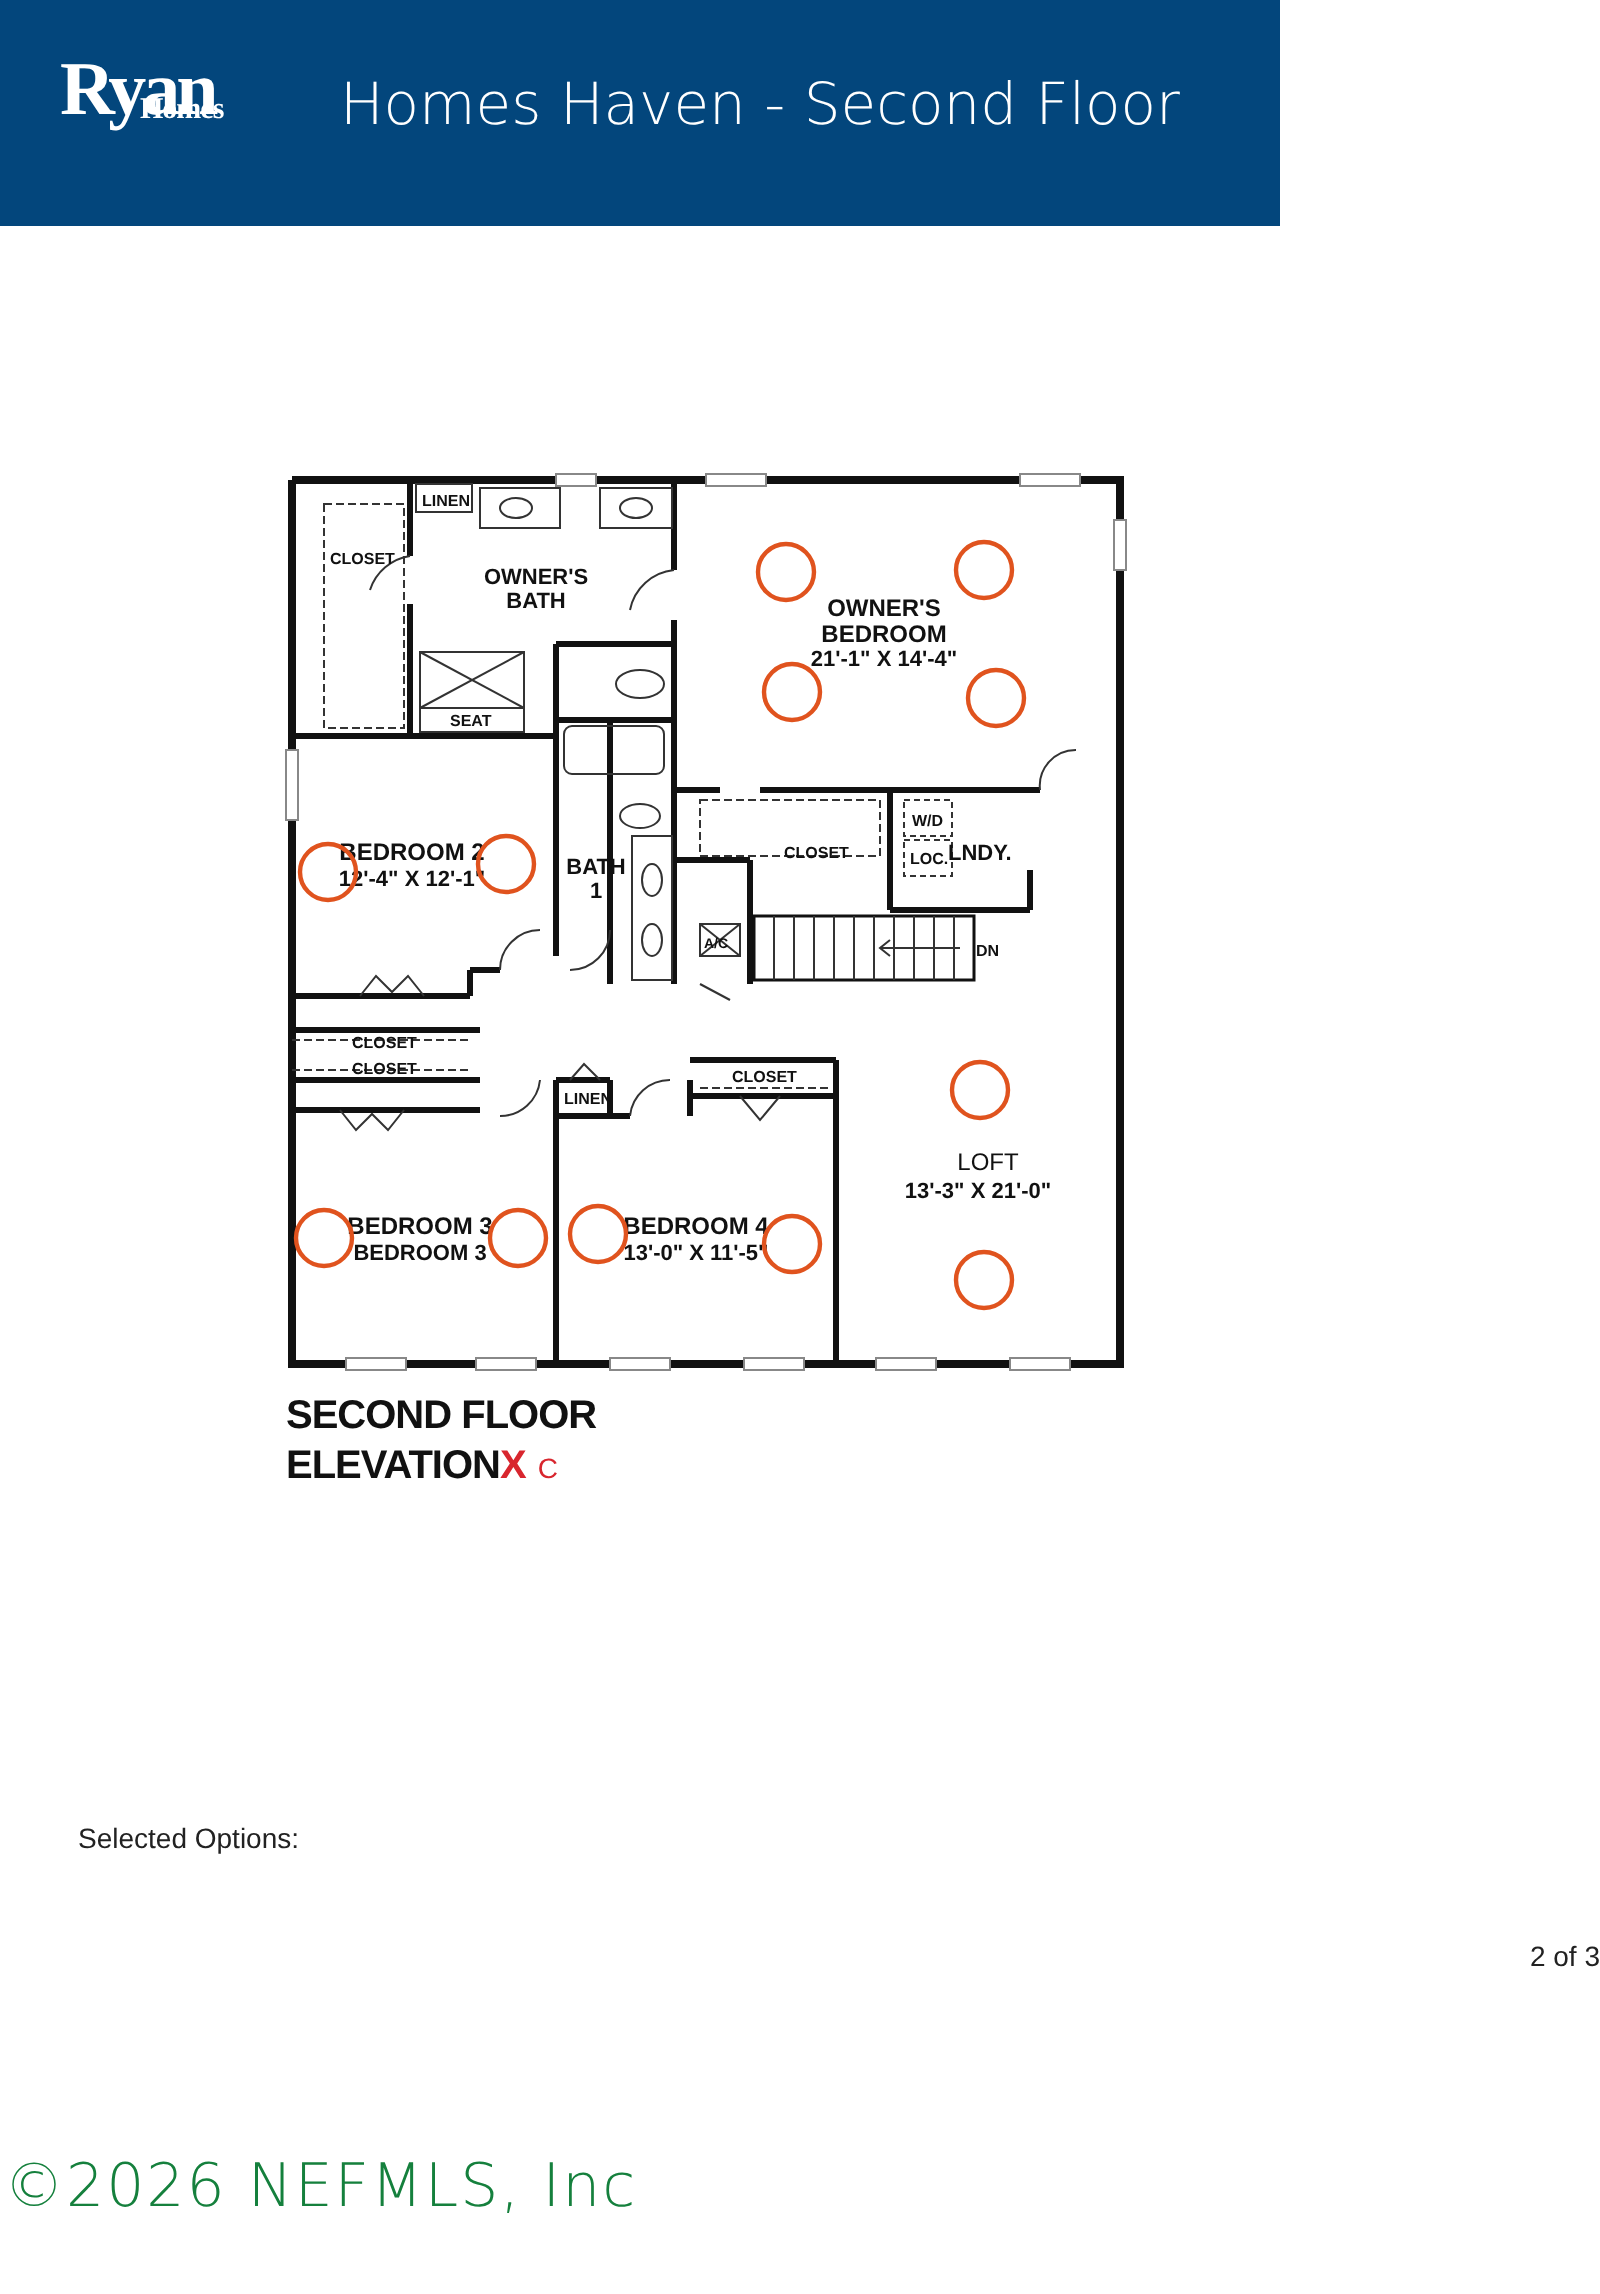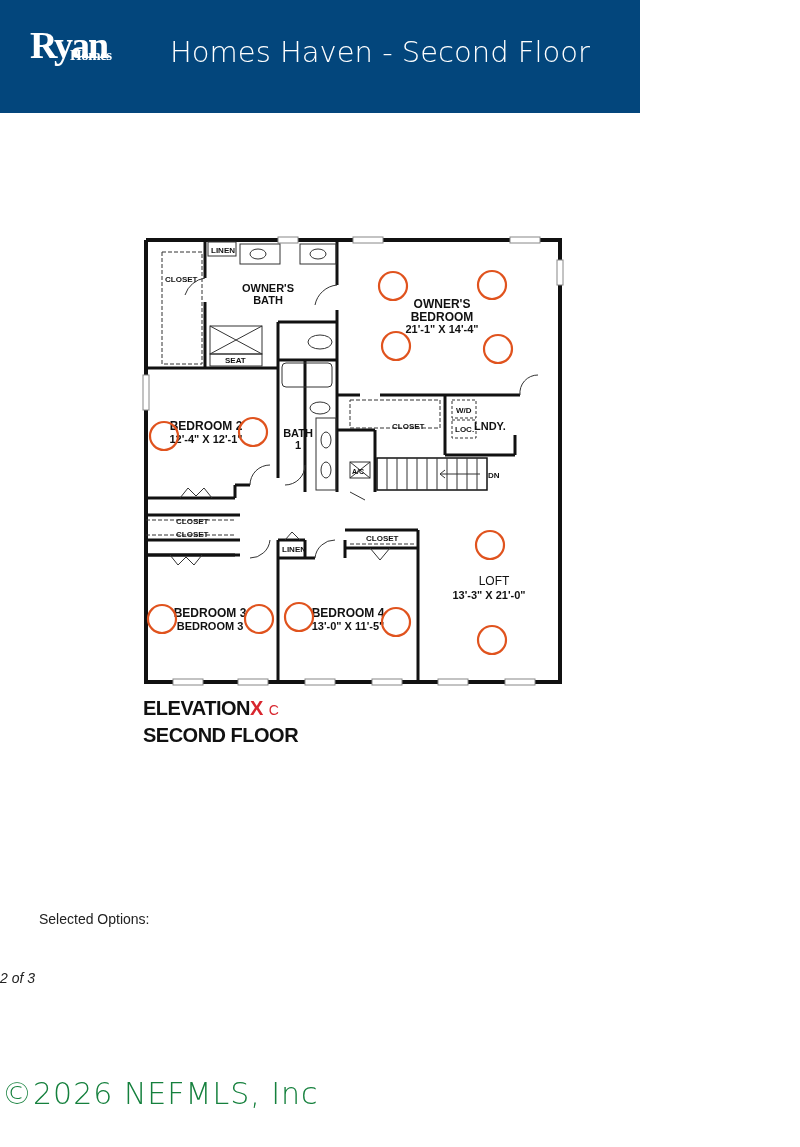--- a/index.html
+++ b/index.html
@@ -30,21 +30,21 @@
     .caption {
       position: absolute; left: 143px; top: 696px; font-weight: bold; font-size: 20px;
       line-height: 25px; color: #111; letter-spacing: -0.5px;
     }
     .caption .x-mark { color: #d8262e; font-weight: bold; }
     .caption .c-mark { color: #d8262e; font-weight: normal; font-size: 14px; margin-left: 6px; }
     .options {
       position: absolute; left: 39px; top: 909px; width: 730px; font-size: 14px;
       line-height: 20px; color: #222;
     }
-    .page-num { position: absolute; left: 0; width: 800px; top: 970px; text-align: left; font-size: 14px; color: #222; font-style: italic; }
+    .page-num { position: absolute; left: 0; width: 800px; top: 970px; text-align: right; font-size: 14px; color: #222; }
     .copyright {
       position: absolute; left: 2px; top: 1076px; font-size: 30px; color: #15803d;
       font-family: "DejaVu Sans", sans-serif; font-weight: 200; letter-spacing: 1px;
     }
     .room-label { font-family: "Liberation Sans", sans-serif; font-weight: bold; fill: #111; }
     .led text { font-family: "Liberation Sans", sans-serif; font-weight: bold; fill: #e0531e; }
   </style>
 </head>
 <body>
 
@@ -269,22 +269,22 @@
         </g>
       <g>
           <circle cx="352" cy="410" r="14"></circle>
           <text x="352" y="415" font-size="12" text-anchor="middle" stroke="none">LED</text>
         </g>
     </g>
   </svg>
 </div>
 
 <div class="caption">
+  <div>SECOND FLOOR</div>
   <div><span>ELEVATION</span><span class="x-mark">X</span><span class="c-mark">C</span></div>
-  <div>SECOND FLOOR</div>
 </div>
 
 <div class="options">
   <div>Selected Options:</div>
 </div>
 
 <div class="page-num">2 of 3</div>
 
 <div class="copyright">©2026 NEFMLS, Inc</div>
 

